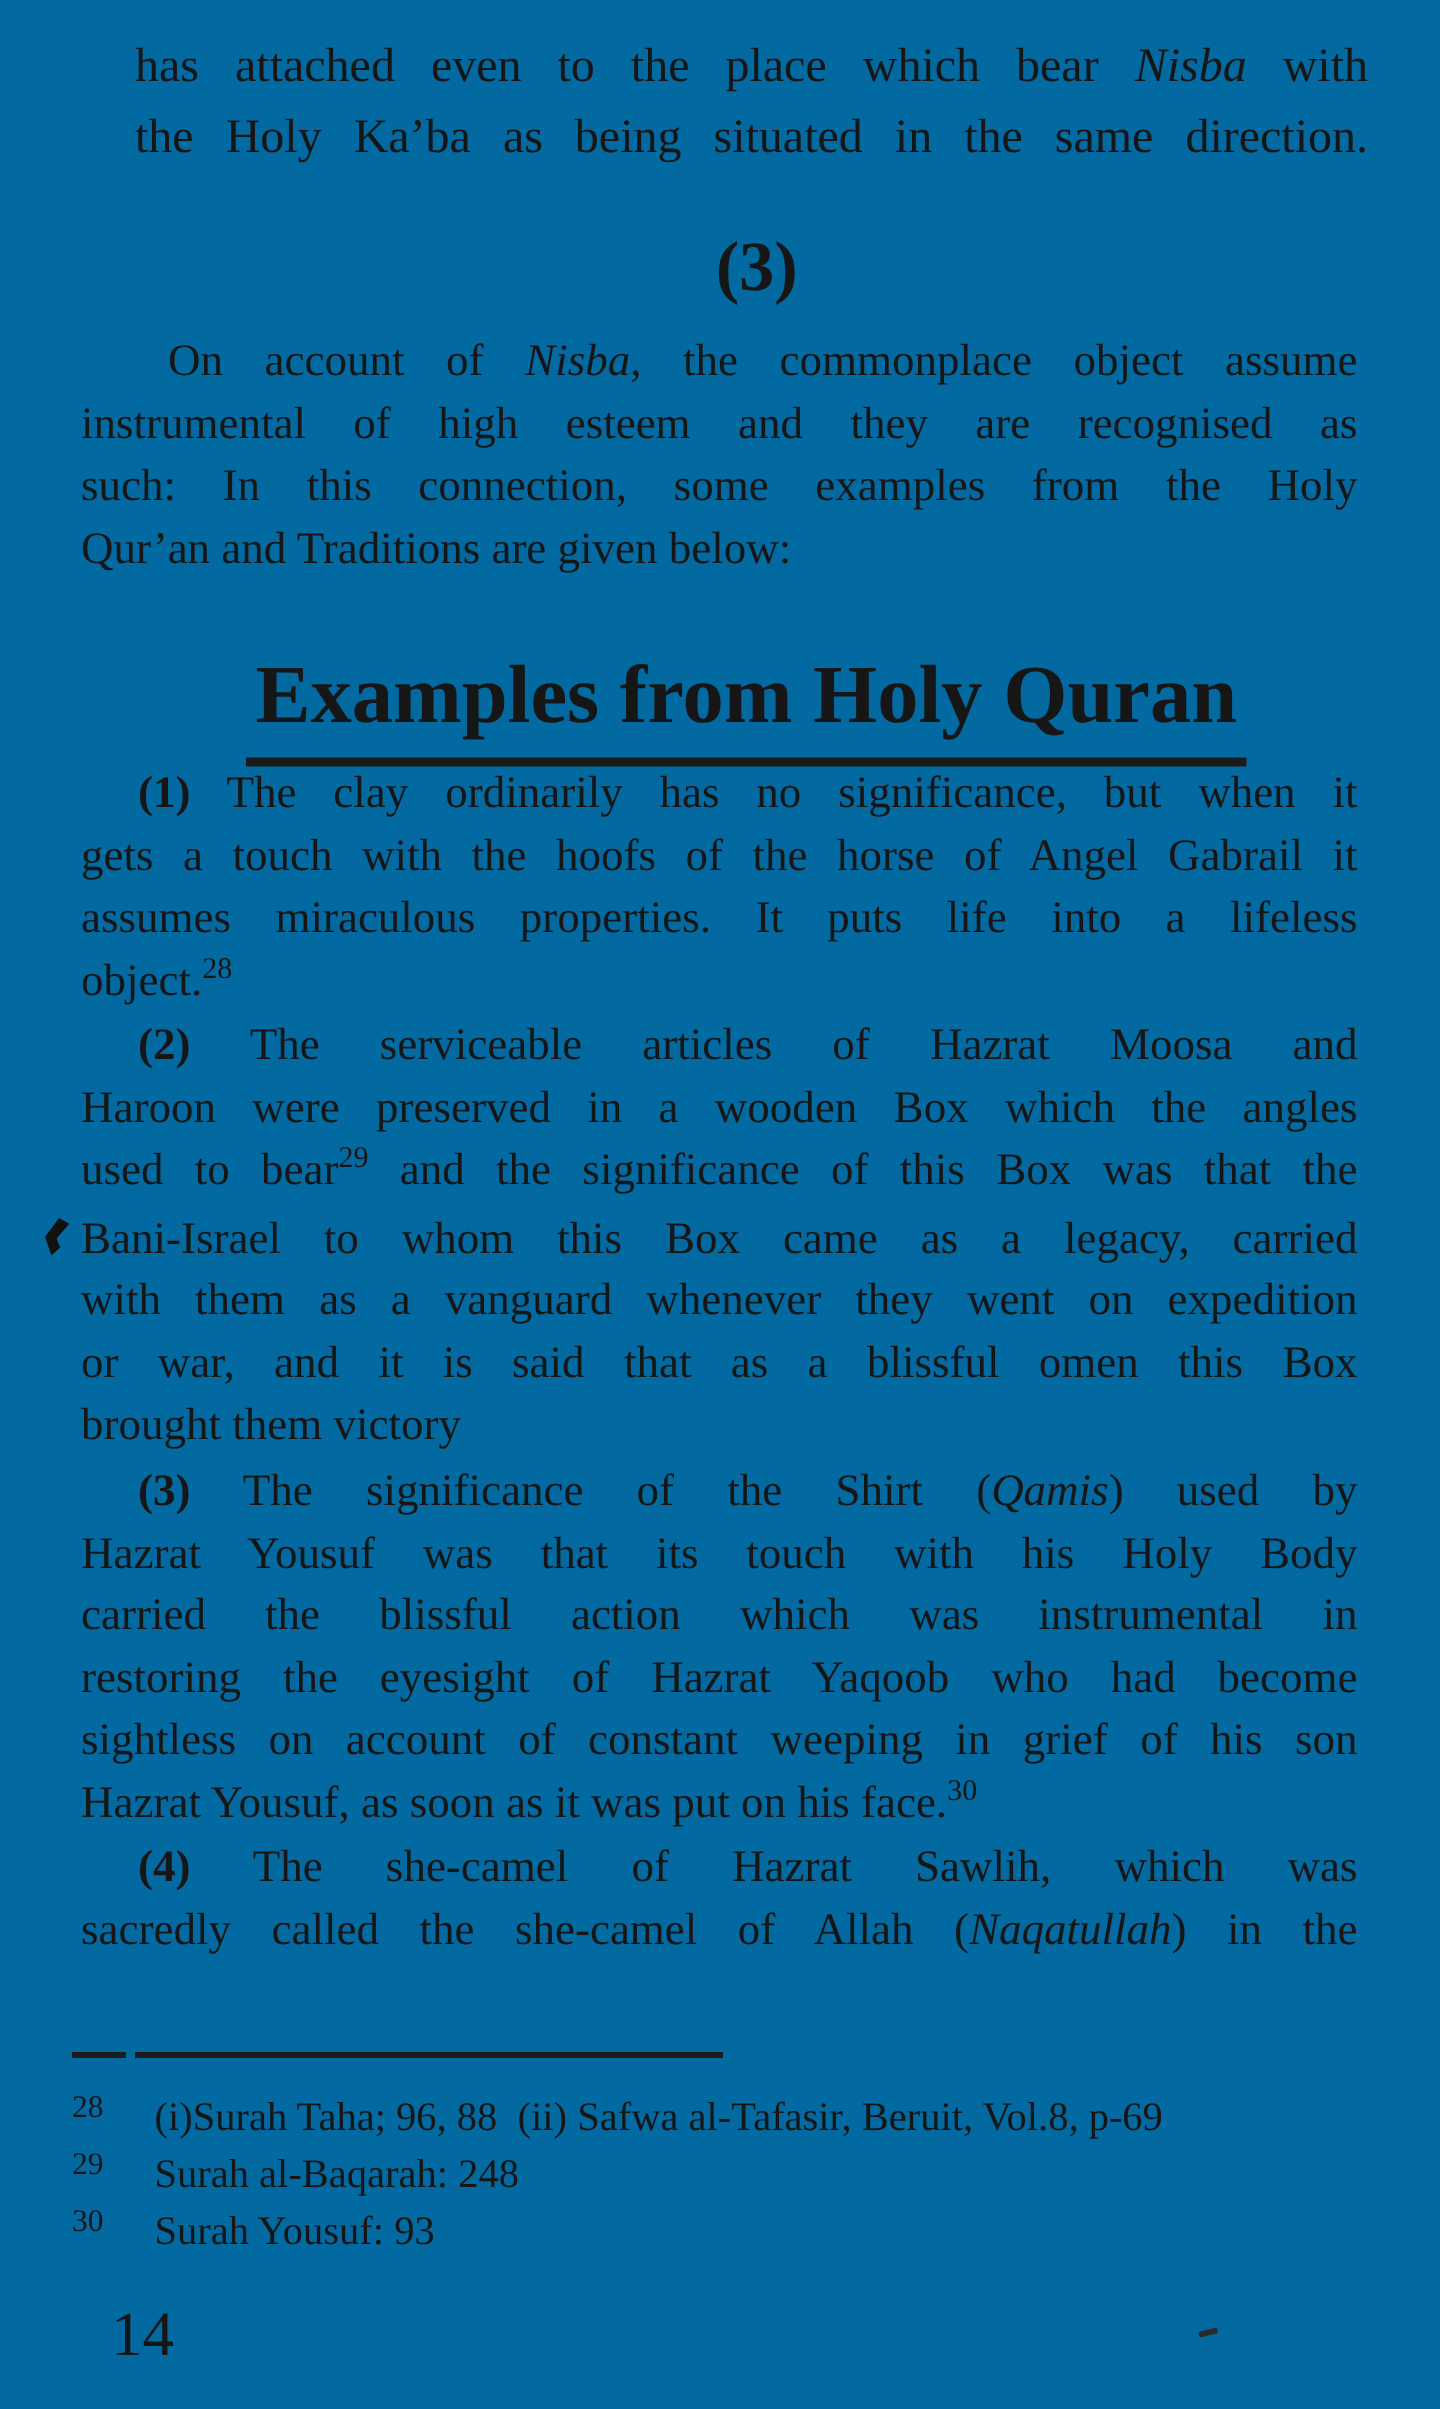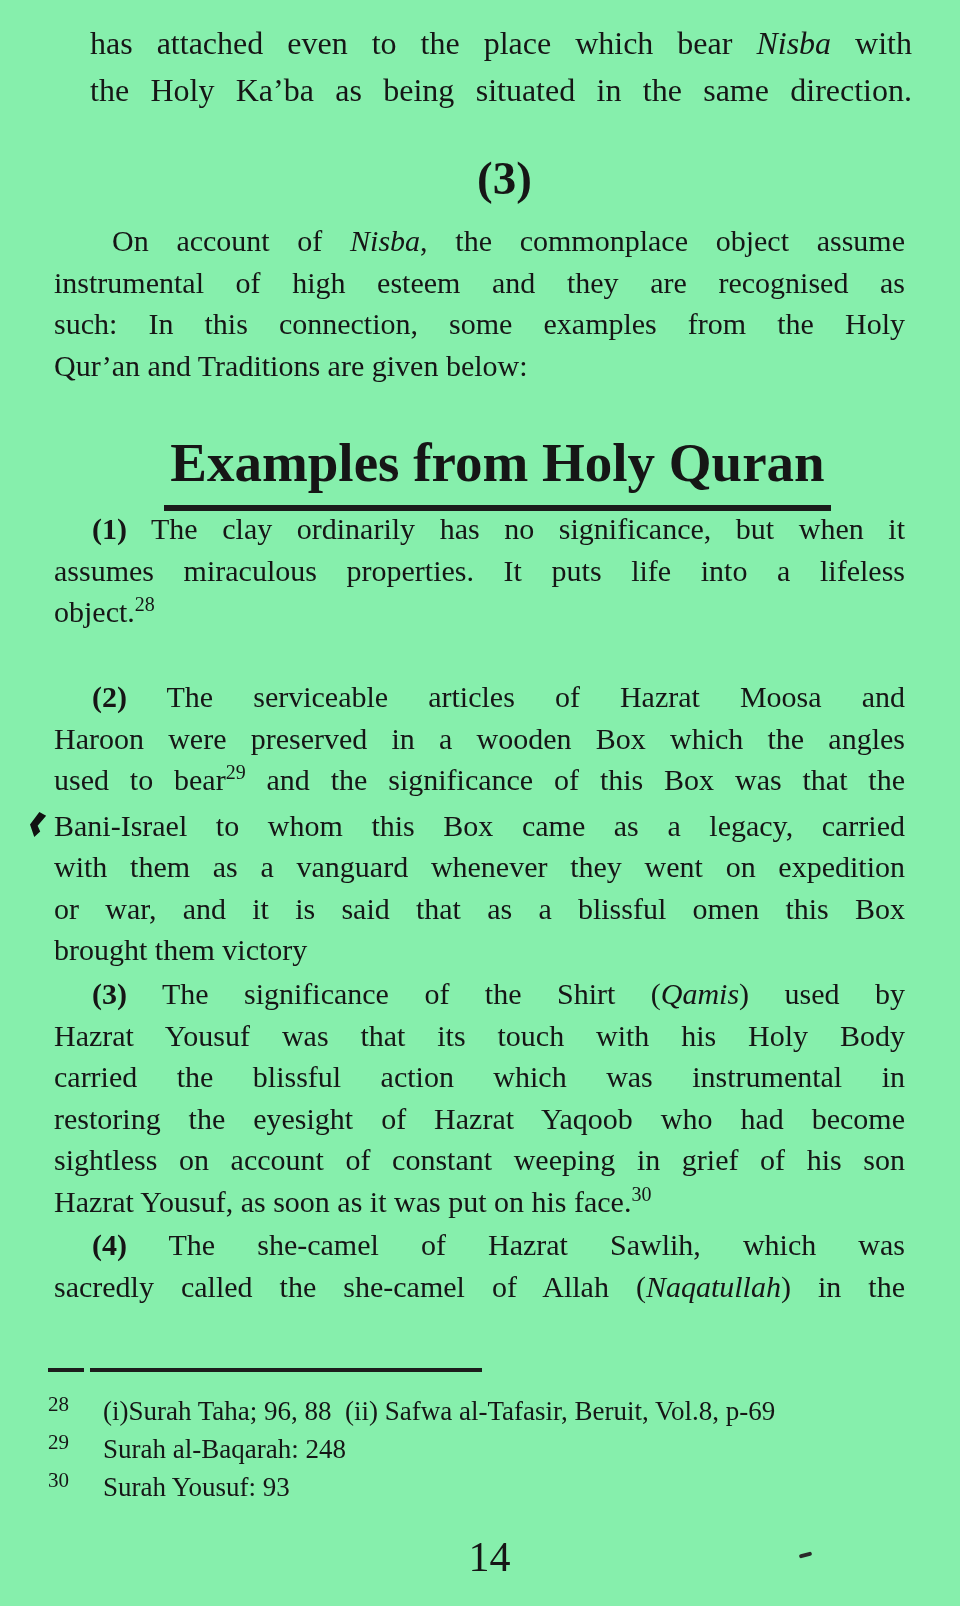--- a/index.html
+++ b/index.html
@@ -1,19 +1,19 @@
 <!DOCTYPE html>
 <html><head>
 <meta charset="utf-8">
 <style>
   html,body{margin:0;padding:0;background:#e8e8e8;}
   #page{
     position:relative;
     width:960px;height:1606px;
-    background:#86efac;
+    background:#0369a1;
     color:#161616;
     font-family:"Liberation Serif","DejaVu Serif",serif;
     overflow:hidden;
   }
   .abs{position:absolute;}
   
   .line{
     text-align:justify;
     text-align-last:justify;
     text-justify:inter-word;
@@ -51,21 +51,21 @@
   
   .divseg{top:1368px;height:4px;background:#1c1c1c;}
   #divseg1{left:48px;width:36px;}
   #divseg2{left:90px;width:392px;}
   
   #footnotes{left:48px;top:1392px;width:860px;font-size:27px;line-height:38px;}
   .fnrow{position:relative;padding-left:55px;min-height:38px;}
   .fnum{position:absolute;left:0;top:-7px;font-size:21px;}
   .ftext{display:inline-block;}
   
-  #pageNumber{left:54px;top:1534px;width:851px;text-align:center;font-size:42px;line-height:46px;}
+  #pageNumber{left:54px;top:1534px;width:851px;font-size:42px;line-height:46px;}
   #pageNumber .off{margin-left:20px;}
   
   #strayMark{
     left:799px;top:1553px;width:13px;height:4px;
     background:#2a2a2a;border-radius:2px;transform:rotate(-14deg);
   }
 </style>
 </head>
 <body>
 
@@ -86,20 +86,21 @@
       <div class="line"><span>such: In this connection, some examples from the Holy</span></div>
       <div class="line nojust"><span>Qur’an and Traditions are given below:</span></div>
     </div>
 
   <div id="mainHeading" class="abs">
     <span class="off">Examples from Holy Quran</span>
   </div>
 
   <div id="para1" class="abs bodyPara">
       <div class="line ind"><span class="bd">(1)</span><span> The clay ordinarily has no significance, but when it</span></div>
+      <div class="line"><span>gets a touch with the hoofs of the horse of Angel Gabrail it</span></div>
       <div class="line"><span>assumes miraculous properties. It puts life into a lifeless</span></div>
       <div class="line nojust"><span>object.</span><span class="sup">28</span></div>
     </div>
 
   <div id="para2" class="abs bodyPara">
       <div class="line ind"><span class="bd">(2)</span><span> The serviceable articles of Hazrat Moosa and</span></div>
       <div class="line"><span>Haroon were preserved in a wooden Box which the angles</span></div>
       <div class="line"><span>used to bear</span><span class="sup">29</span><span> and the significance of this Box was that the</span></div>
       <div class="line"><span>Bani-Israel to whom this Box came as a legacy, carried</span></div>
       <div class="line"><span>with them as a vanguard whenever they went on expedition</span></div>

